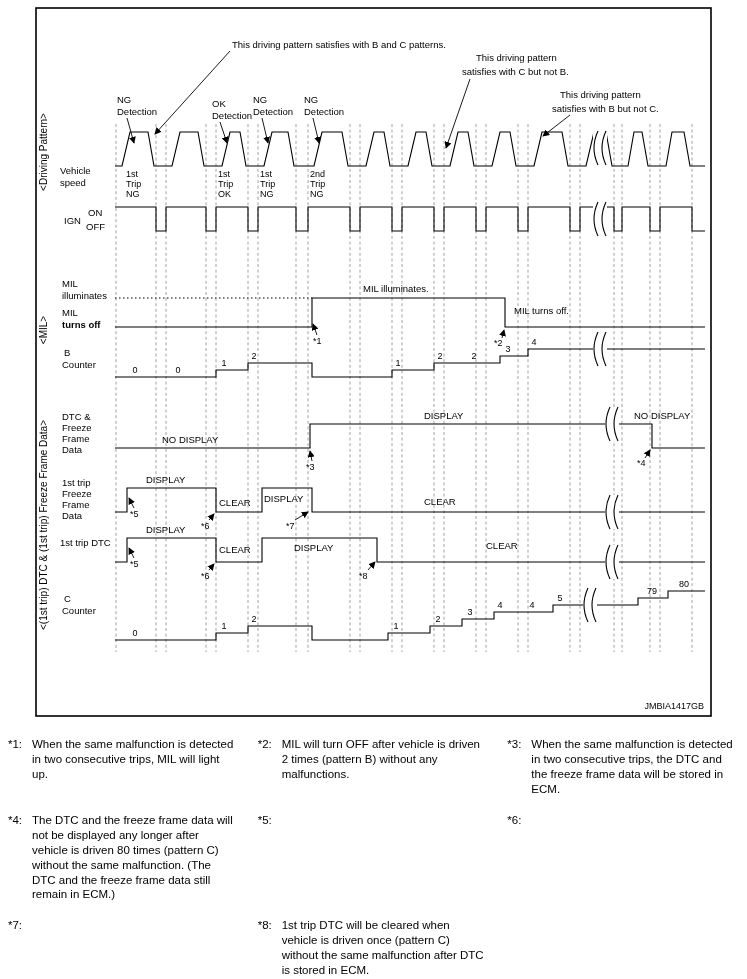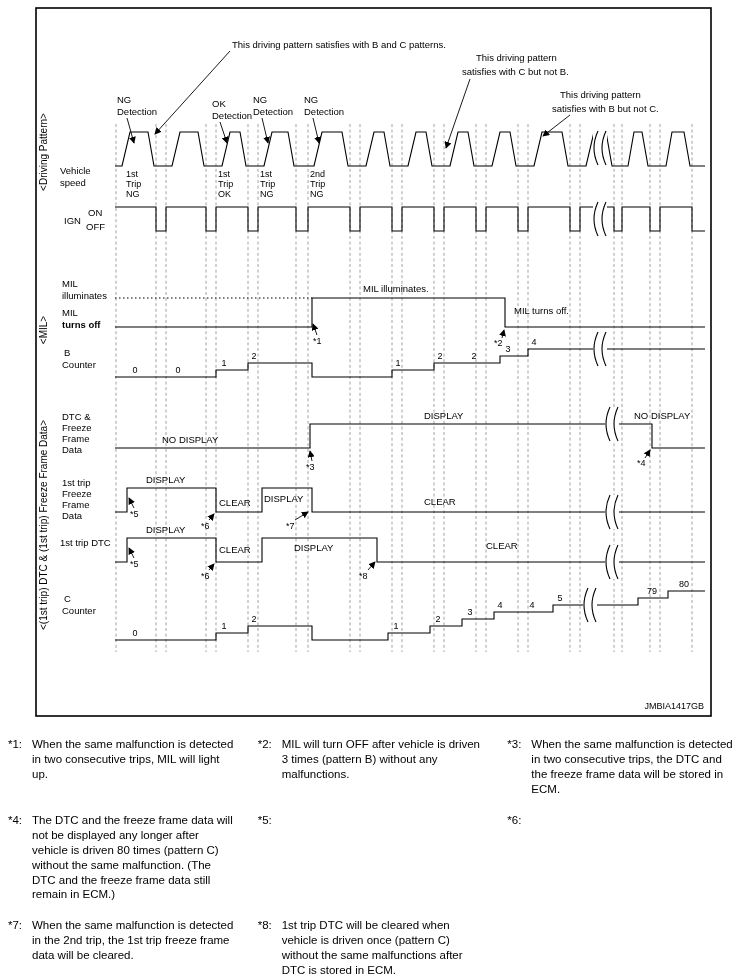--- a/index.html
+++ b/index.html
@@ -192,37 +192,36 @@
 </svg>
 </div>
 
 <div class="footnotes">
   <div class="fn">
     <span class="ref">*1:</span>
     <span class="txt">When the same malfunction is detected in two consecutive trips, MIL will light up.</span>
   </div>
   <div class="fn">
     <span class="ref">*2:</span>
-    <span class="txt">MIL will turn OFF after vehicle is driven 3 times (pattern B) without any malfunctions.</span>
+    <span class="txt">MIL will turn OFF after vehicle is driven 2 times (pattern B) without any malfunctions.</span>
   </div>
   <div class="fn">
     <span class="ref">*3:</span>
     <span class="txt">When the same malfunction is detected in two consecutive trips, the DTC and the freeze frame data will be stored in ECM.</span>
   </div>
   <div class="fn">
     <span class="ref">*4:</span>
     <span class="txt">The DTC and the freeze frame data will not be displayed any longer after vehicle is driven 80 times (pattern C) without the same malfunction. (The DTC and the freeze frame data still remain in ECM.)</span>
   </div>
   <div class="fn">
     <span class="ref">*5:</span>
   </div>
   <div class="fn">
     <span class="ref">*6:</span>
   </div>
   <div class="fn">
     <span class="ref">*7:</span>
-    <span class="txt">When the same malfunction is detected in the 2nd trip, the 1st trip freeze frame data will be cleared.</span>
   </div>
   <div class="fn">
     <span class="ref">*8:</span>
-    <span class="txt">1st trip DTC will be cleared when vehicle is driven once (pattern C) without the same malfunctions after DTC is stored in ECM.</span>
+    <span class="txt">1st trip DTC will be cleared when vehicle is driven once (pattern C) without the same malfunction after DTC is stored in ECM.</span>
   </div>
 </div>
 
 </body></html>

